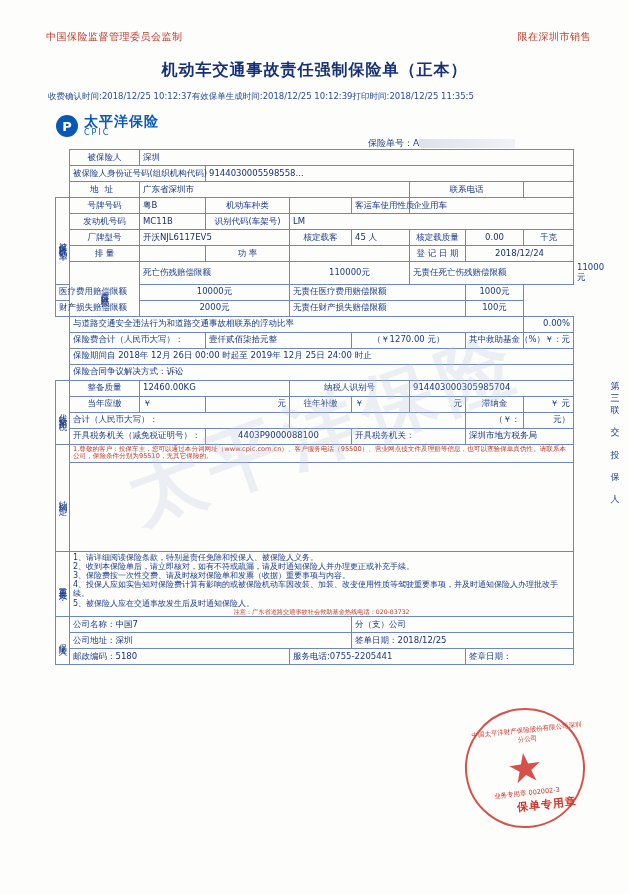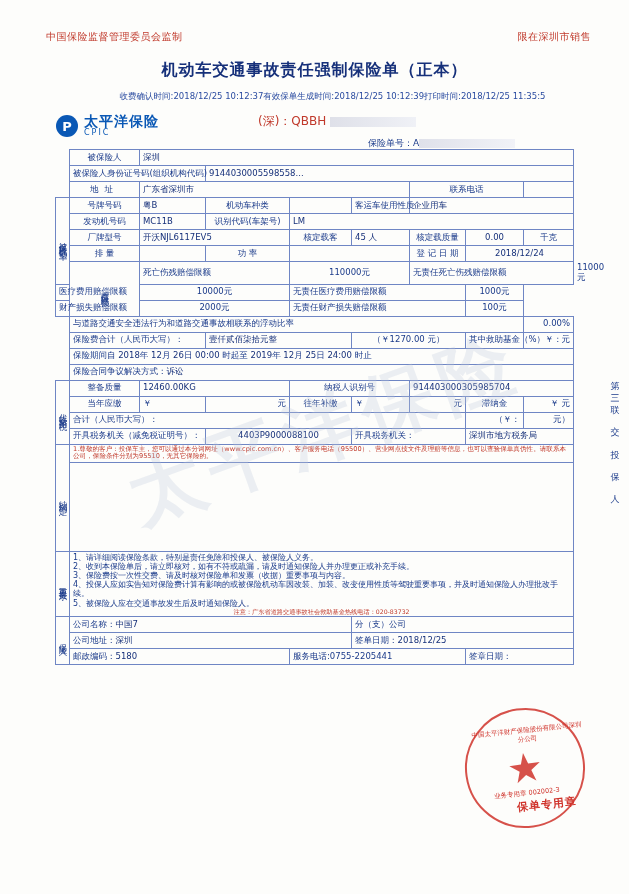--- a/index.html
+++ b/index.html
@@ -24,21 +24,21 @@
   }
   .title{
     text-align:center;
     font-size:16px;
     font-weight:bold;
     color:#16307a;
     margin-top:16px;
     letter-spacing:1px;
   }
   .times{
-    display:flex;justify-content:center;
+    display:flex;justify-content:flex-start;
     font-size:8.5px;color:#2a4ba0;
     padding:10px 12px 0 48px;
   }
   .brand-row{
     display:flex;align-items:center;
     padding:6px 0 0 56px;
     position:relative;
     height:34px;
   }
   .logo-mark{
@@ -179,21 +179,20 @@
     <span><span>有效保单生成时间:</span><span>2018/12/25 10:12:39</span></span>
     <span><span>打印时间:</span><span>2018/12/25 11:35:5</span></span>
   </div>
 
   <div class="brand-row">
     <div class="logo-mark">P</div>
     <div class="logo-text">
       <div class="logo-cn">太平洋保险</div>
       <div class="logo-en">CPIC</div>
     </div>
-    <div class="qbbh"><span>(深)：QBBH</span><span class="blur"></span></div>
     <div class="polnum"><span>保险单号：</span><span>A</span><span class="blur"></span></div>
   </div>
 
   <table class="doc">
     <colgroup>
       <col style="width:14px">
         <col style="width:70px">
         <col style="width:66px">
       <col style="width:84px">
         <col style="width:62px">

